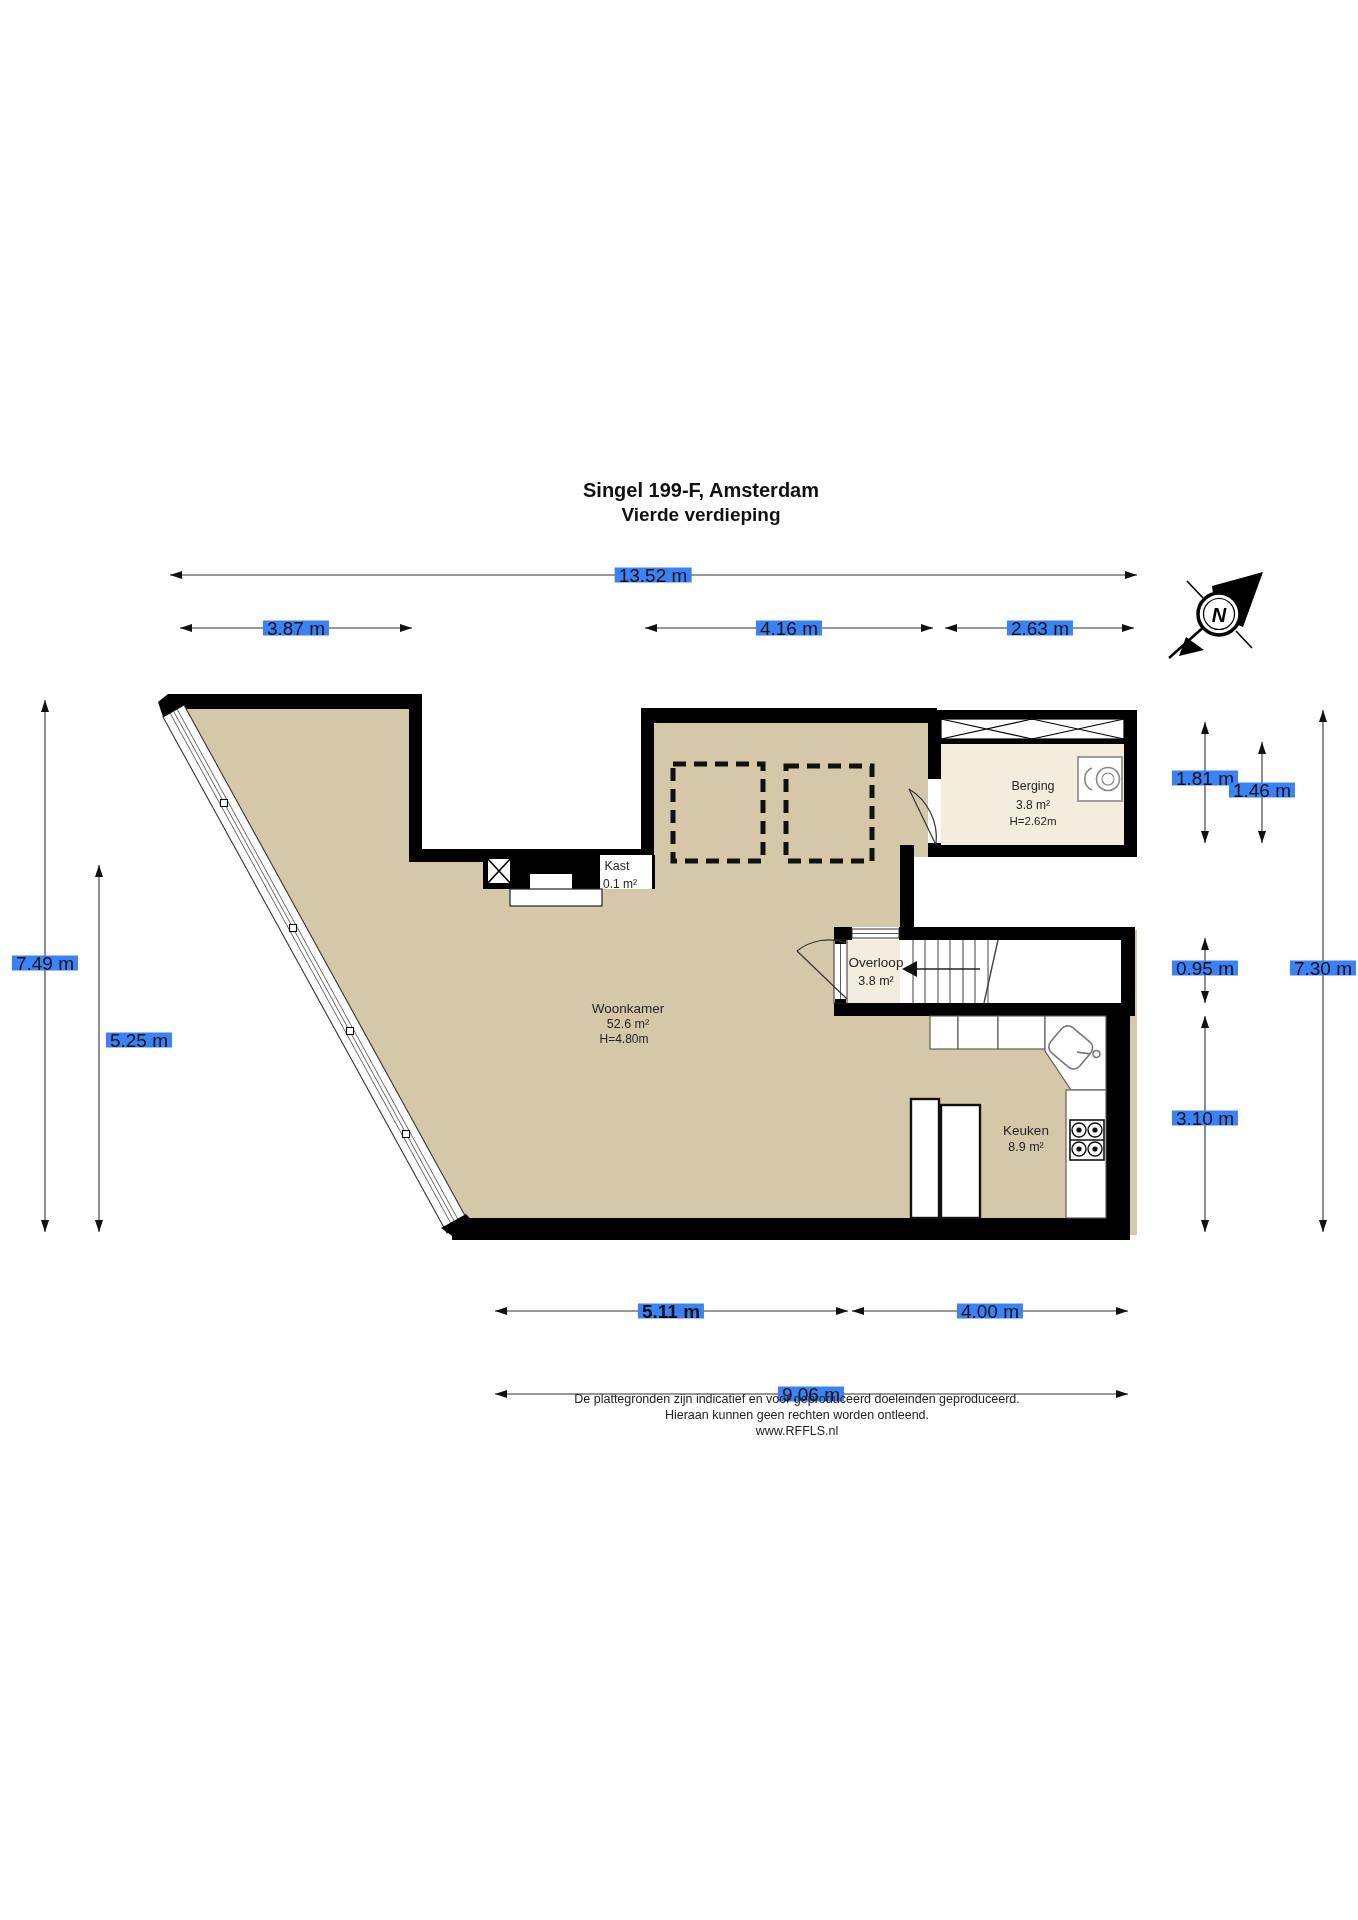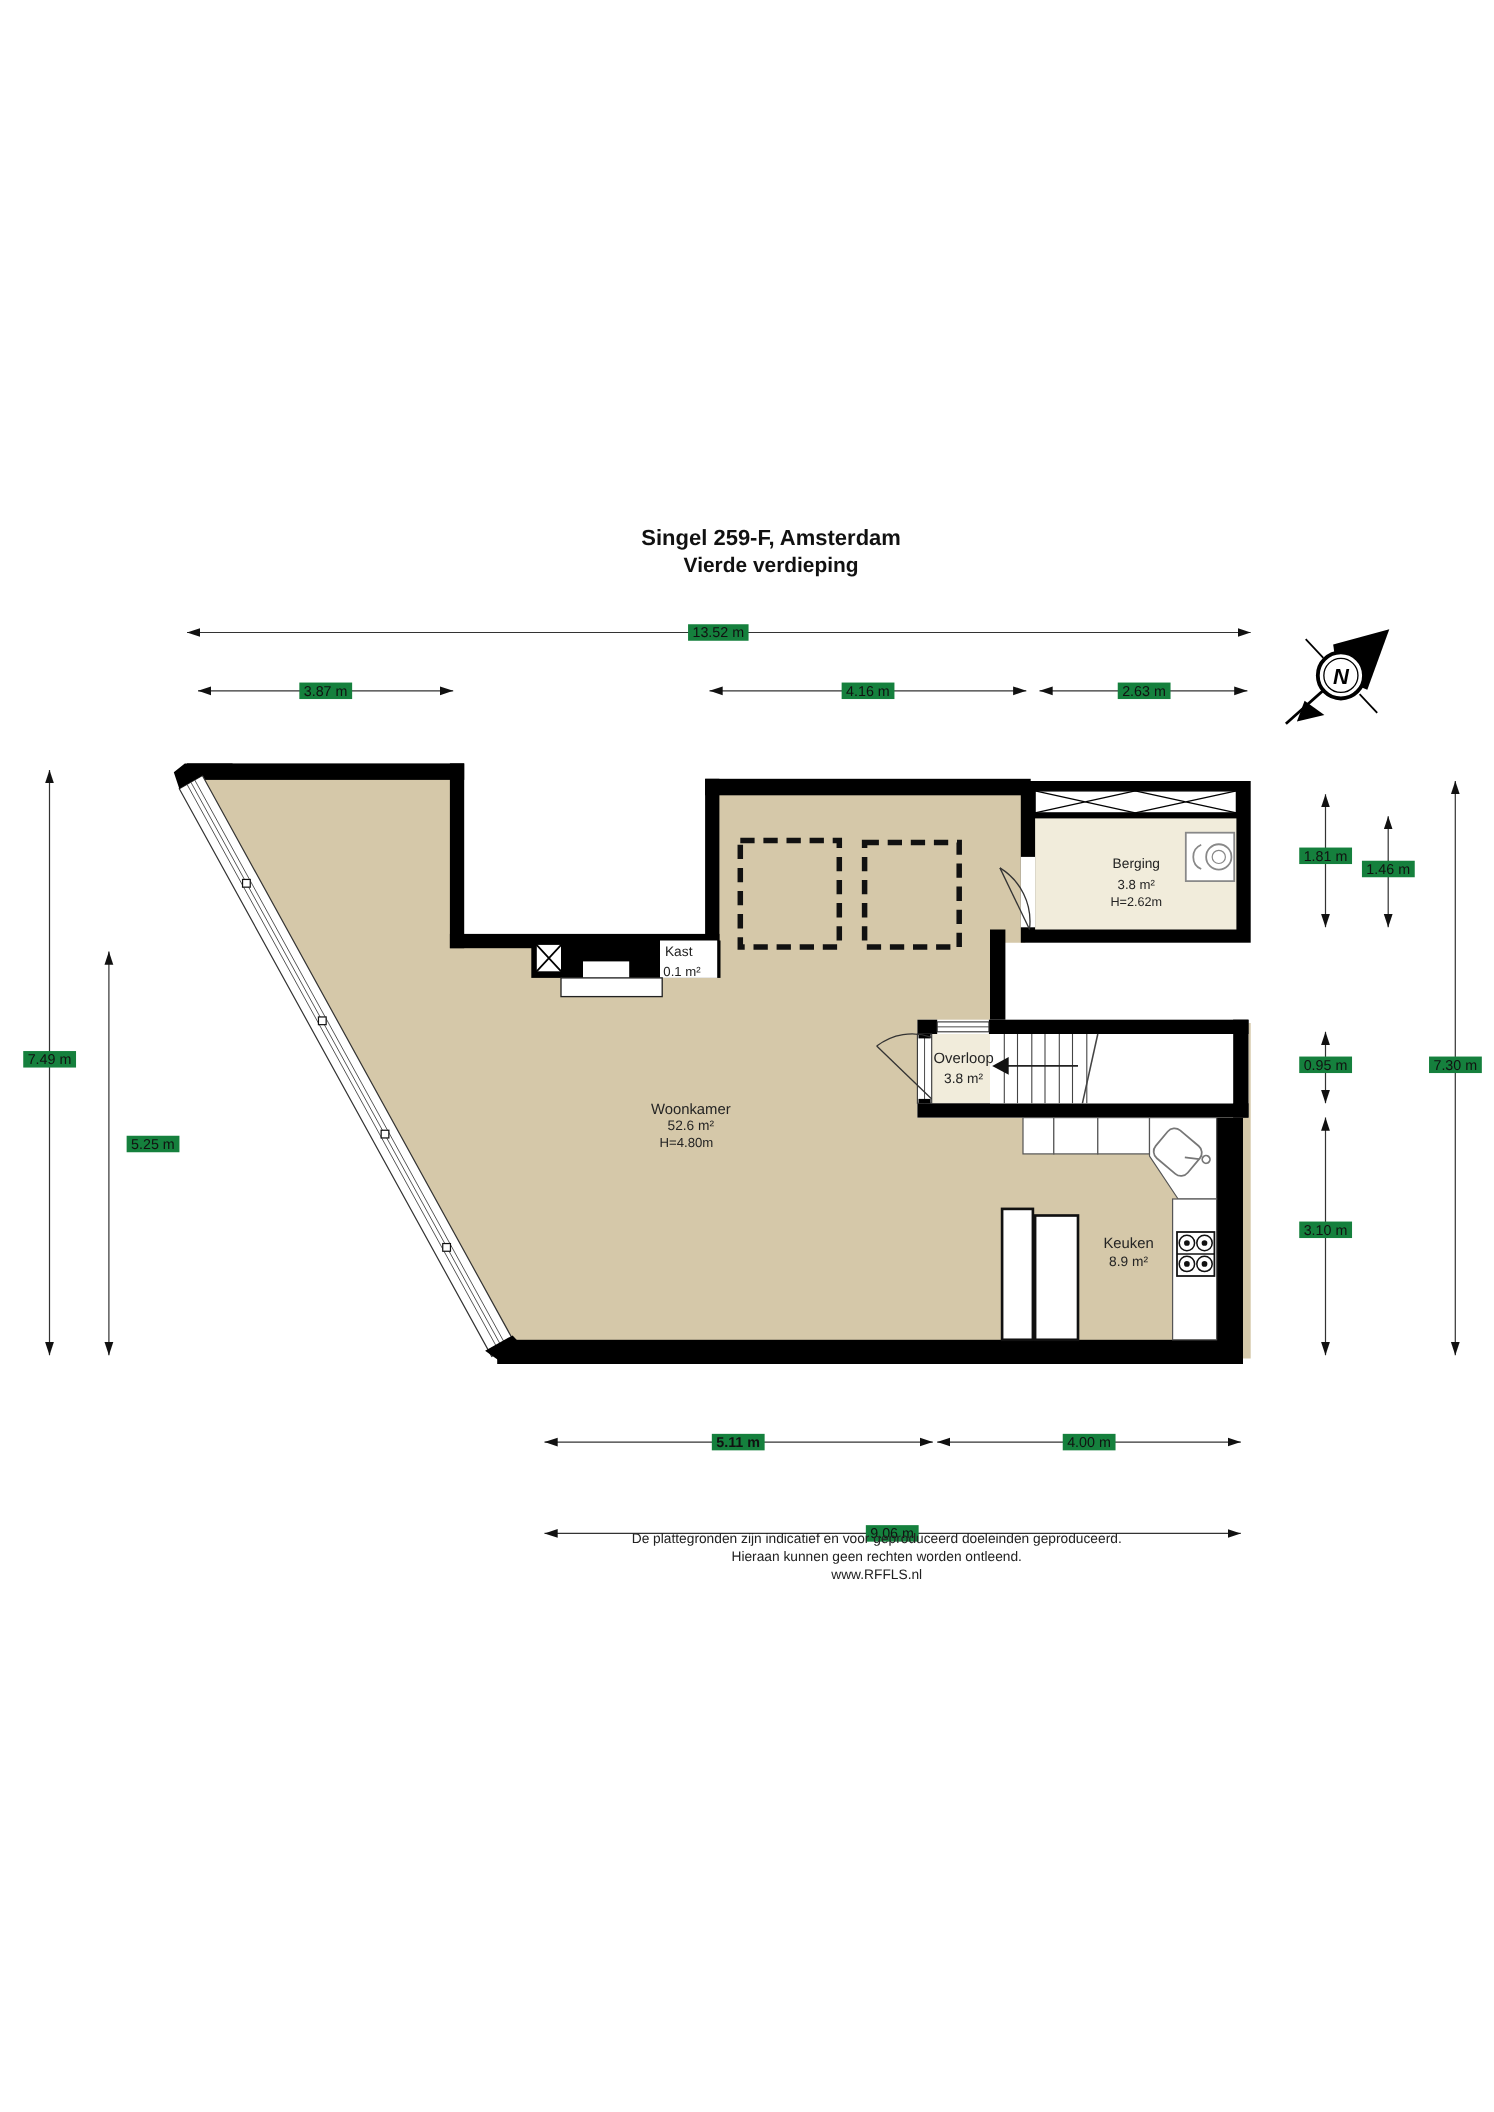--- a/index.html
+++ b/index.html
@@ -8,21 +8,21 @@
     font-family:"Liberation Sans", sans-serif;color:#1a1a1a;
   }
   .abs{position:absolute;transform:translate(-50%,-50%);white-space:nowrap;}
   .title-line1{font-size:20px;font-weight:700;color:#111;}
   .title-line2{font-size:19px;font-weight:700;color:#111;}
   .room-label{font-size:13px;color:#242424;text-align:center;line-height:15px;}
   .room-name{font-size:13.5px;}
   .room-sub{font-size:12.5px;}
   .room-h{font-size:12px;}
   .dim-label{
-    font-size:13px;color:#111;background:#15803d;padding:0 4px;line-height:15px;
+    font-size:19px;color:#111;background:#3b82f6;padding:0 4px;line-height:15px;
   }
   .footer-line{font-size:12.5px;color:#222;}
   svg{position:absolute;left:0;top:0;}
 </style>
 </head>
 <body>
 
 <div class="page">
 
   <svg width="1358" height="1920" viewBox="0 0 1358 1920">
@@ -199,21 +199,21 @@
       <polygon points="1263,572 1243,627 1216,616 1212,586" fill="#000"></polygon>
       <polygon points="1186,637 1204,650 1179,656" fill="#000"></polygon>
       <line x1="1203" y1="598" x2="1187" y2="581" stroke="#000" stroke-width="1.6"></line>
       <line x1="1236" y1="631" x2="1252" y2="648" stroke="#000" stroke-width="1.6"></line>
       <circle cx="1219" cy="614" r="21" fill="#fff" stroke="#000" stroke-width="3.5"></circle>
       <circle cx="1219" cy="614" r="15.5" fill="none" stroke="#000" stroke-width="1.2"></circle>
       <text x="1219" y="622" text-anchor="middle" font-family="Liberation Sans, sans-serif" font-size="20" font-weight="700" font-style="italic" fill="#000">N</text>
     </g>
   </svg>
 
-  <div class="abs title-line1" style="left:701px;top:490px;">Singel 259-F, Amsterdam</div>
+  <div class="abs title-line1" style="left:701px;top:490px;">Singel 199-F, Amsterdam</div>
   <div class="abs title-line2" style="left:701px;top:515px;">Vierde verdieping</div>
 
   <div class="abs room-label room-name" style="left:628px;top:1008px;">Woonkamer</div>
   <div class="abs room-label room-sub" style="left:628px;top:1024px;">52.6 m²</div>
   <div class="abs room-label room-h" style="left:624px;top:1039px;">H=4.80m</div>
 
   <div class="abs room-label room-name" style="left:1026px;top:1130px;">Keuken</div>
   <div class="abs room-label room-sub" style="left:1026px;top:1147px;">8.9 m²</div>
 
   <div class="abs room-label room-name" style="left:1033px;top:786px;font-size:12.5px;">Berging</div>

